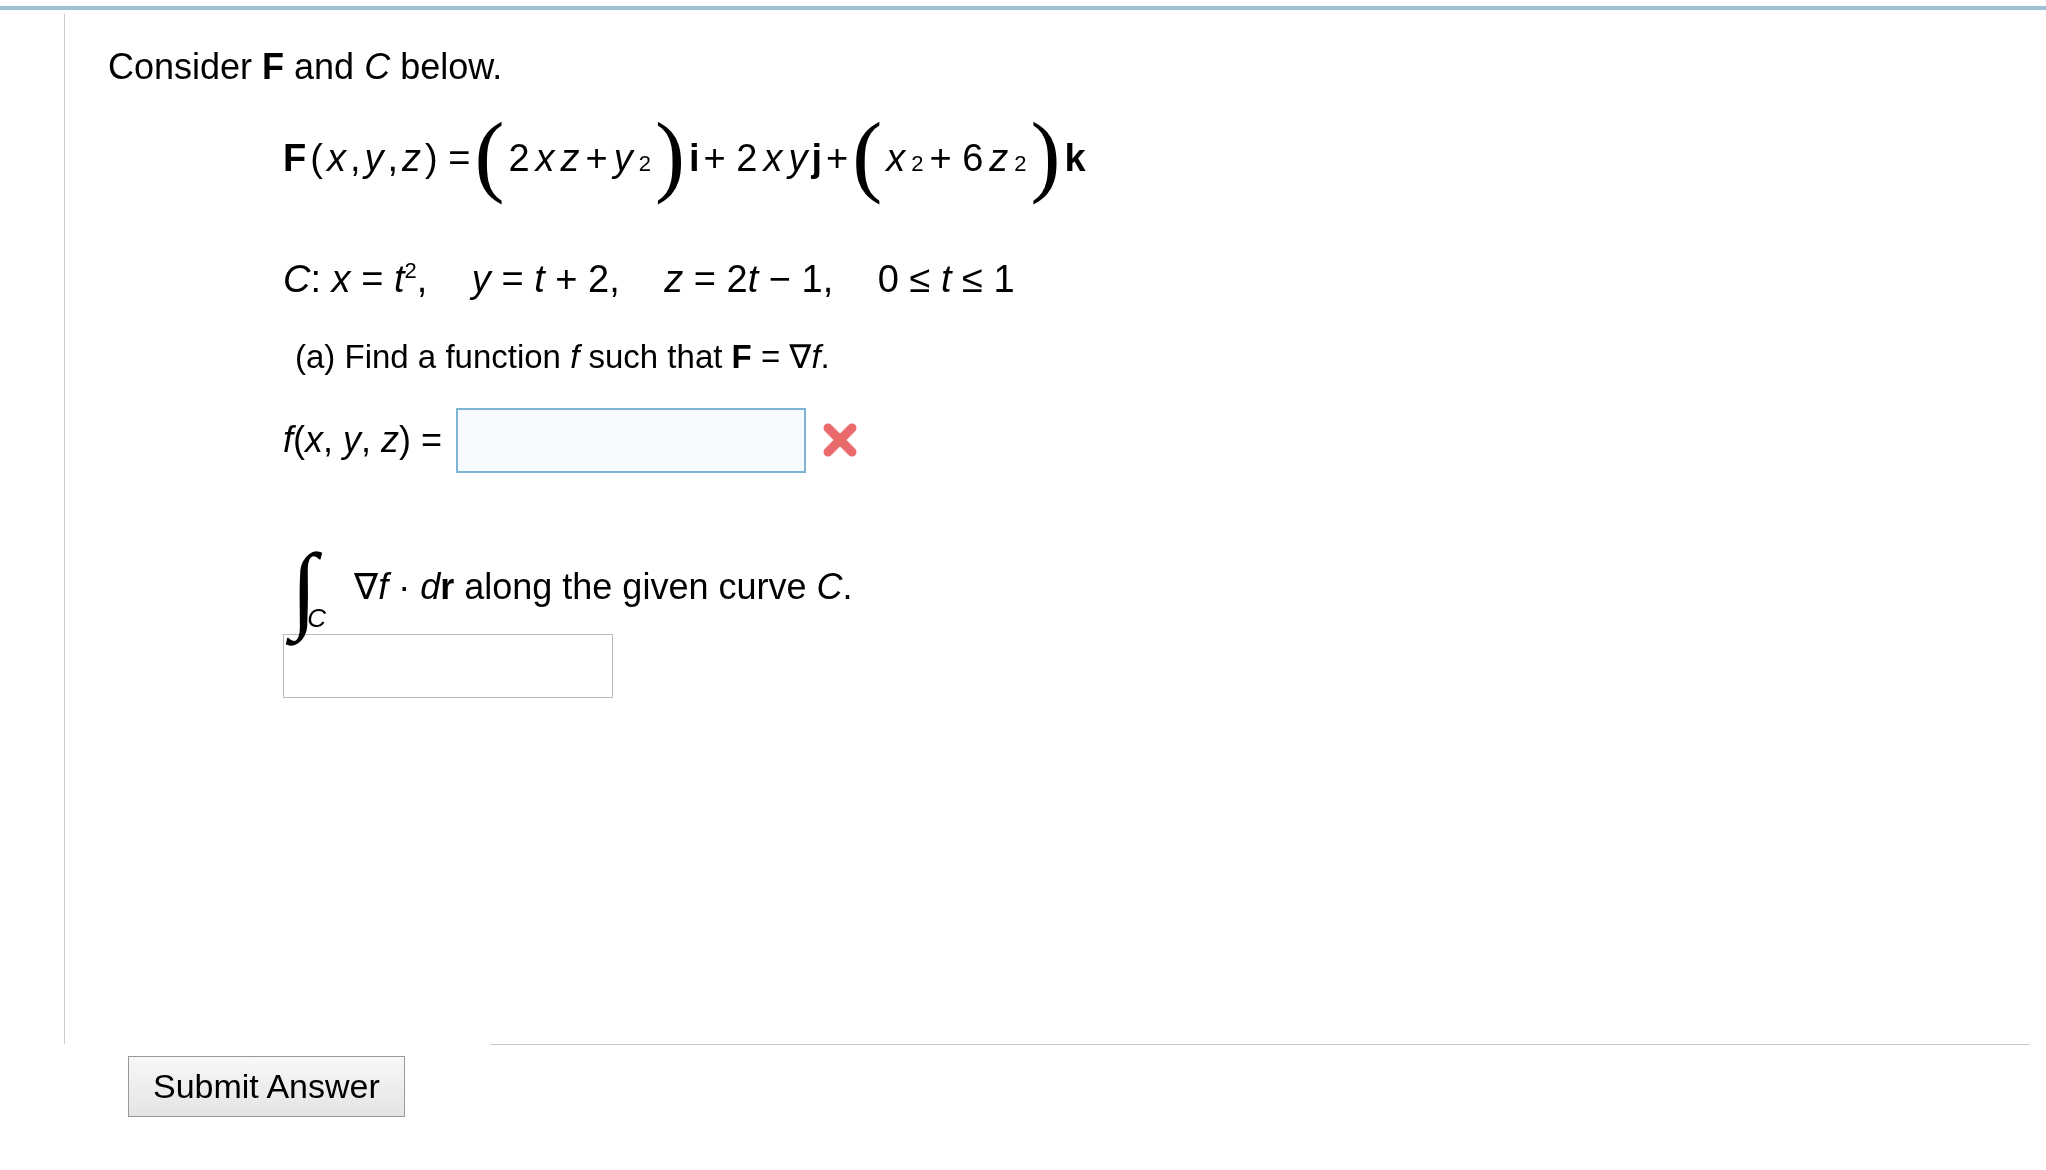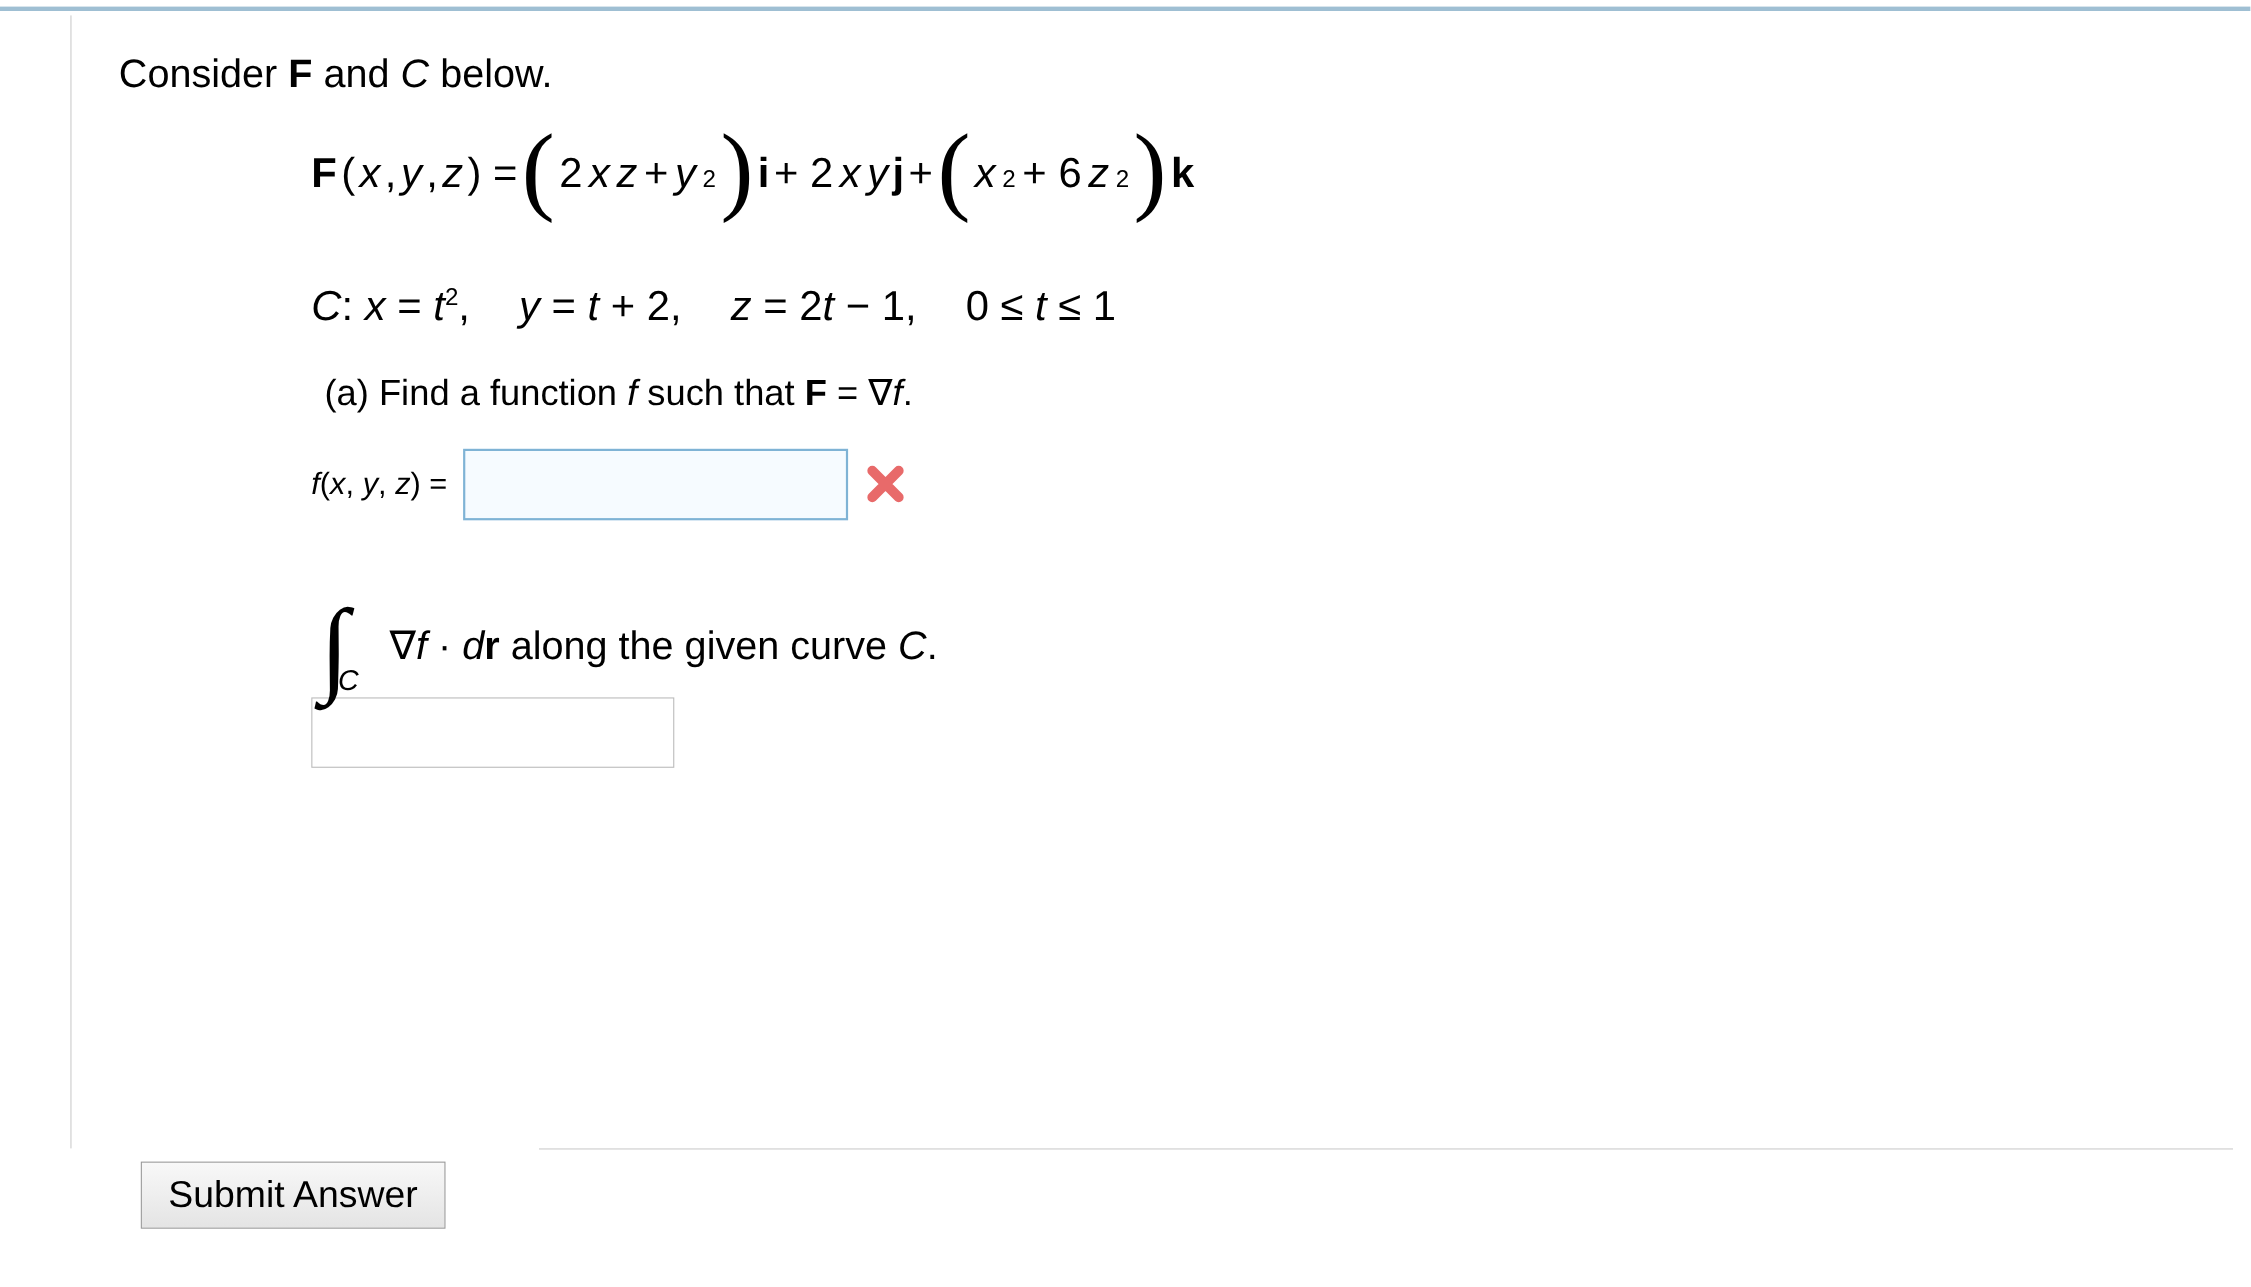--- a/index.html
+++ b/index.html
@@ -18,21 +18,21 @@
   .eq1 .b { font-weight: bold; }
   .eq1 .i { font-style: italic; }
   .crow { display: flex; align-items: baseline; gap: 6px; }
   .eq-curve { font-size: 38px; margin-bottom: 24px; }
   .eq-curve .i { font-style: italic; }
   .eq-curve sup { font-size: 22px; vertical-align: super; }
   .part-a-q { font-size: 33px; margin-bottom: 26px; margin-left: 12px; }
   .part-a-q .i { font-style: italic; }
   .part-a-q .b { font-weight: bold; }
   .answer-a { display: flex; align-items: center; gap: 14px; margin-bottom: 86px; }
-  .answer-a-label { font-size: 28px; font-style: italic; }
+  .answer-a-label { font-size: 36px; font-style: italic; }
   .answer-a-label .up { font-style: normal; }
   .input-a { width: 350px; height: 65px; border: 2px solid #7fb3d5; background: #f6fbff; font-size: 30px; padding: 6px 12px; outline: none; }
   .x-icon { width: 40px; height: 40px; display: flex; align-items: center; justify-content: center; }
   .x-icon svg { width: 40px; height: 40px; }
   .part-b { display: flex; align-items: center; gap: 10px; font-size: 36px; margin-bottom: 18px; flex-wrap: nowrap; }
   .part-b .i { font-style: italic; }
   .part-b .b { font-weight: bold; }
   .integral-wrap { display: inline-flex; align-items: flex-end; position: relative; margin: 0 8px; }
   .integral-sym { font-size: 96px; font-family: 'Times New Roman', serif; line-height: 0.6; }
   .integral-sub { font-size: 26px; font-style: italic; position: relative; left: -10px; top: 22px; }

